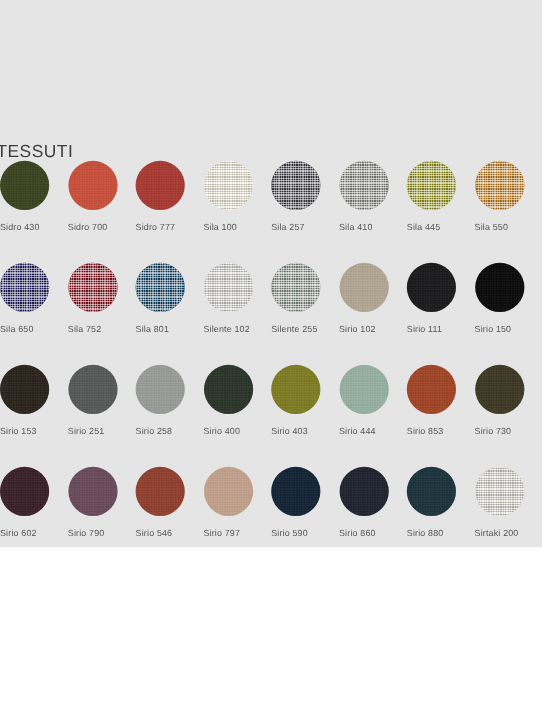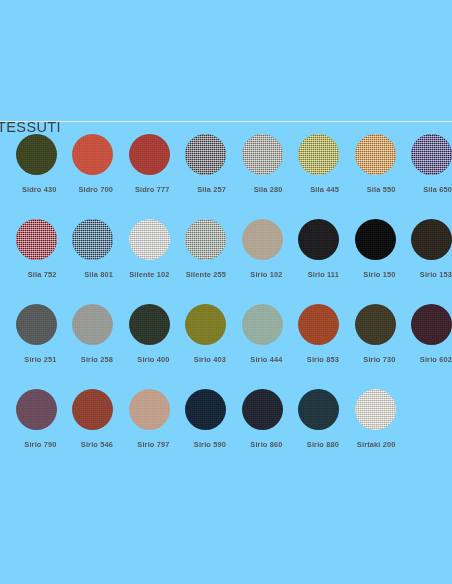--- a/index.html
+++ b/index.html
@@ -11,23 +11,23 @@
     width: 452px;
     height: 584px;
     font-family: "Liberation Sans", sans-serif;
     color: #3b3b3b;
     overflow: hidden;
     position: relative;
   }
 
   .page {
     width: 452px;
-    height: 584px;
+    height: 456px;
     position: relative;
-    background: #7dd3fc;
+    background: #e5e5e5;
   }
 
   
   .top-spacer {
     height: 121px;
   }
 
   .section-divider {
     position: absolute;
     left: 0;
@@ -55,23 +55,22 @@
     top: 134px;
     width: 452px;
     display: grid;
     grid-template-columns: repeat(8, 56.5px);
     grid-auto-rows: 85px;
   }
 
   .swatch-cell {
     display: flex;
     flex-direction: column;
-    align-items: flex-end;
+    align-items: flex-start;
     justify-content: flex-start;
-    font-weight: bold;
   }
 
   .swatch-dot {
     width: 41px;
     height: 41px;
     border-radius: 50%;
     position: relative;
     overflow: hidden;
     flex: none;
   }
@@ -125,26 +124,30 @@
       </div>
       <div class="swatch-cell">
         <div class="swatch-dot" style="background: rgb(200, 80, 60);"></div>
         <div class="swatch-label">Sidro 700</div>
       </div>
       <div class="swatch-cell">
         <div class="swatch-dot" style="background: rgb(168, 58, 51);"></div>
         <div class="swatch-label">Sidro 777</div>
       </div>
       <div class="swatch-cell">
+        <div class="swatch-dot textured" style="background: rgb(239, 233, 214);"></div>
+        <div class="swatch-label">Sila 100</div>
+      </div>
+      <div class="swatch-cell">
         <div class="swatch-dot textured" style="background: rgb(67, 68, 74);"></div>
         <div class="swatch-label">Sila 257</div>
       </div>
       <div class="swatch-cell">
         <div class="swatch-dot textured" style="background: rgb(142, 141, 135);"></div>
-        <div class="swatch-label">Sila 280</div>
+        <div class="swatch-label">Sila 410</div>
       </div>
       <div class="swatch-cell">
         <div class="swatch-dot textured" style="background: rgb(156, 154, 31);"></div>
         <div class="swatch-label">Sila 445</div>
       </div>
       <div class="swatch-cell">
         <div class="swatch-dot textured" style="background: rgb(200, 128, 31);"></div>
         <div class="swatch-label">Sila 550</div>
       </div>
       <div class="swatch-cell">

